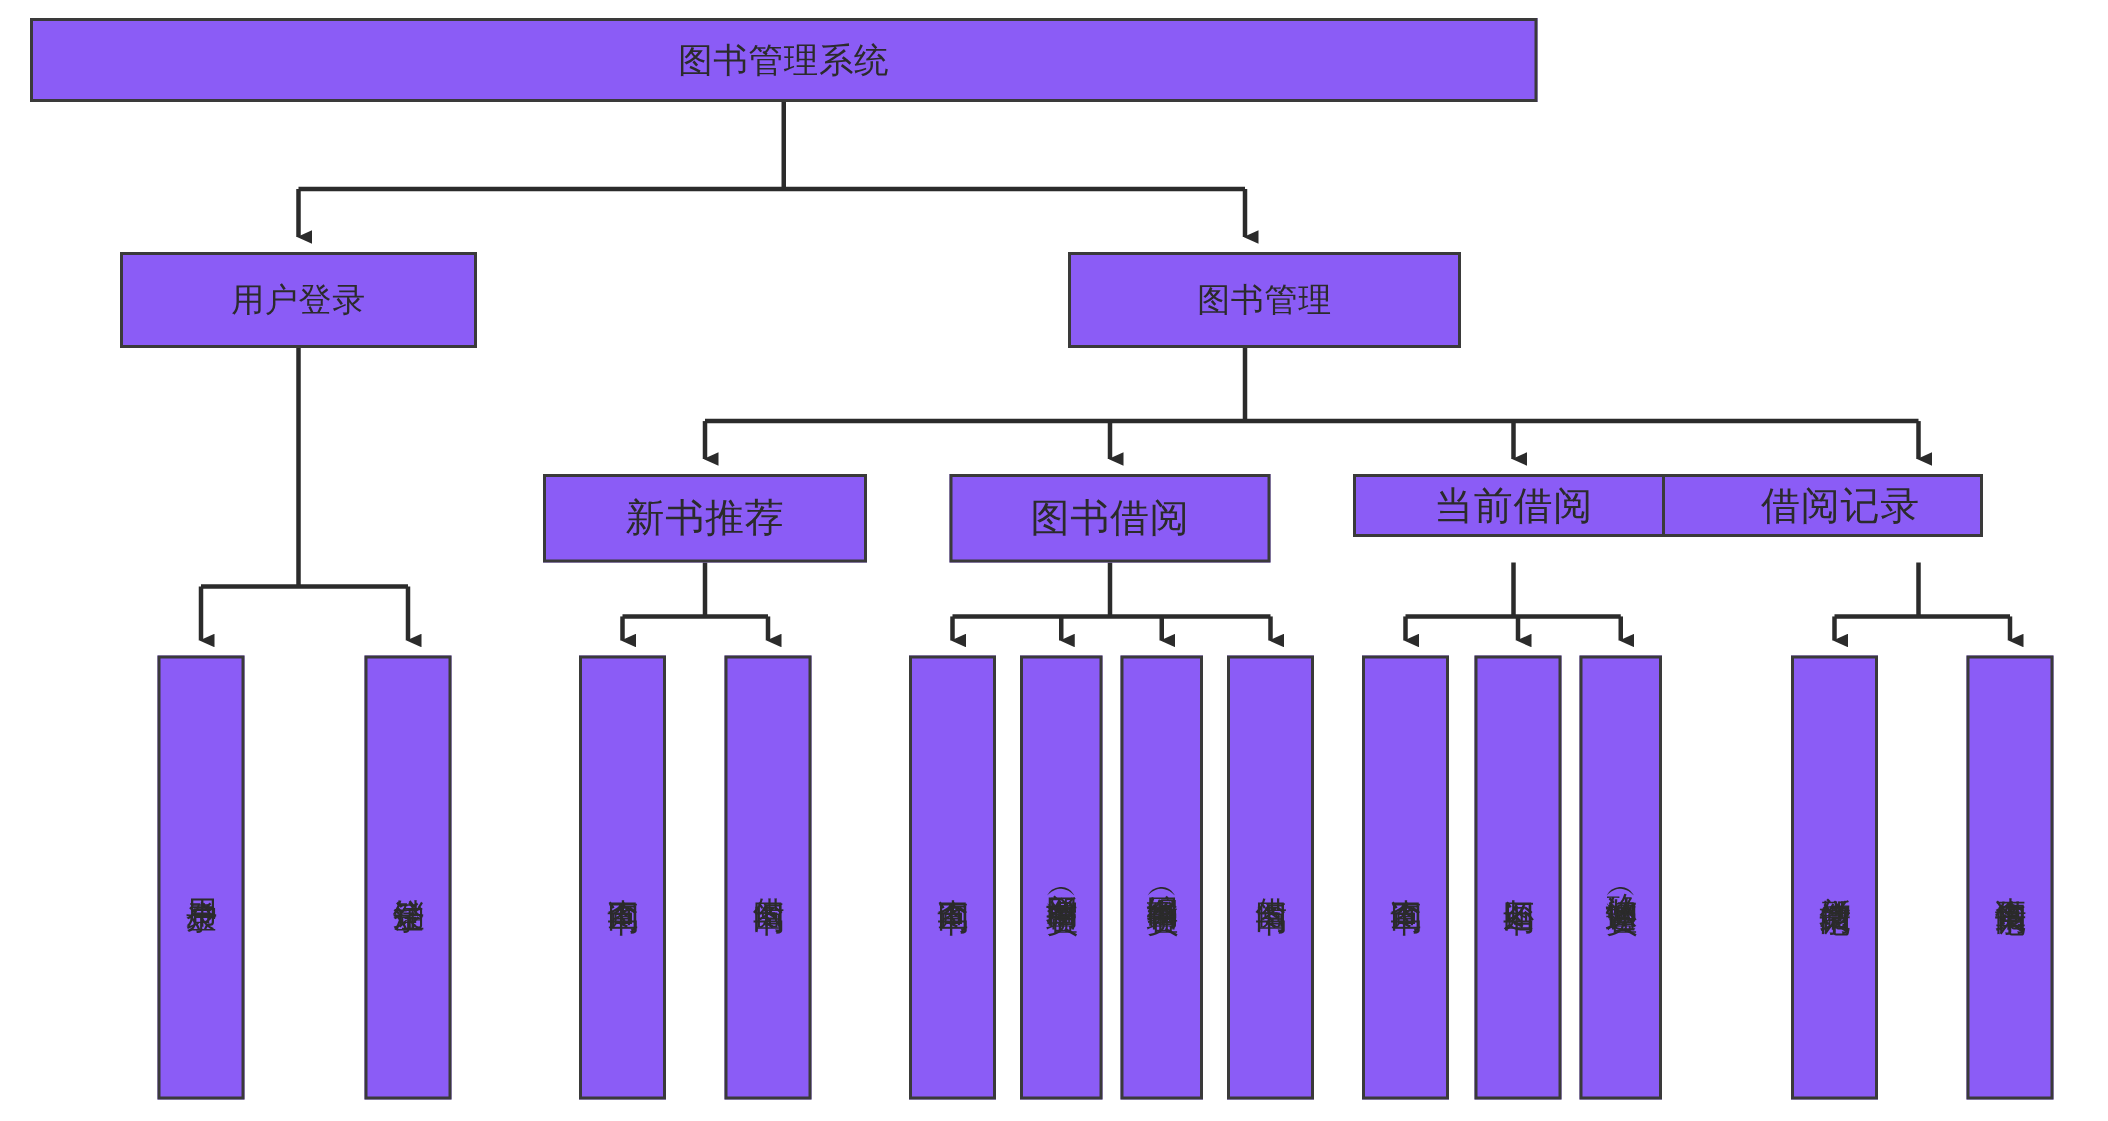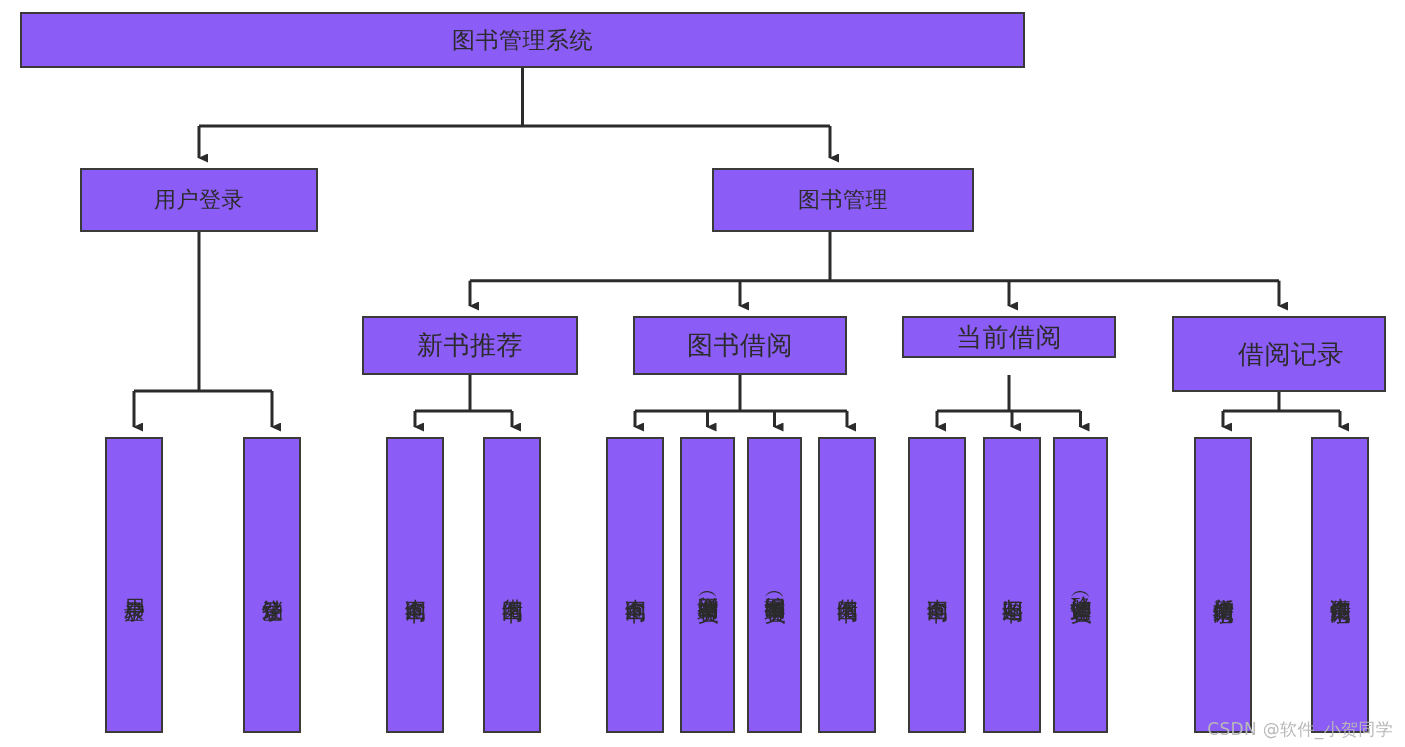--- a/index.html
+++ b/index.html
@@ -124,21 +124,21 @@
       </div>
       <div class="node lvl3" style="left: 362px; top: 316px; width: 216px; height: 59px;">
         <span class="lbl">新书推荐</span>
       </div>
       <div class="node lvl3" style="left: 633px; top: 316px; width: 214px; height: 59px;">
         <span class="lbl">图书借阅</span>
       </div>
       <div class="node lvl3" style="left: 902px; top: 316px; width: 214px; height: 42px;">
         <span class="lbl">当前借阅</span>
       </div>
-      <div class="node lvl3" style="left: 1172px; top: 316px; width: 214px; height: 76px; padding-left: 24px;">
+      <div class="node lvl3" style="left: 1108px; top: 316px; width: 214px; height: 42px; padding-left: 24px;">
         <span class="lbl">借阅记录</span>
       </div>
       <div class="node leaf" style="left: 105px; top: 437px; width: 58px; height: 296px;">
         <span class="lbl">用户登录</span>
       </div>
       <div class="node leaf" style="left: 243px; top: 437px; width: 58px; height: 296px;">
         <span class="lbl">注销登录</span>
       </div>
       <div class="node leaf" style="left: 386px; top: 437px; width: 58px; height: 296px;">
         <span class="lbl">查询图书</span>
@@ -168,14 +168,13 @@
         <span class="lbl">确认归还（管理员）</span>
       </div>
       <div class="node leaf" style="left: 1194px; top: 437px; width: 58px; height: 296px;">
         <span class="lbl">新增借阅记录</span>
       </div>
       <div class="node leaf" style="left: 1311px; top: 437px; width: 58px; height: 296px;">
         <span class="lbl">查询借阅记录</span>
       </div>
     </div>
 
-  <div id="watermark">CSDN @软件_小贺同学</div>
 </div>
 
 </body></html>

